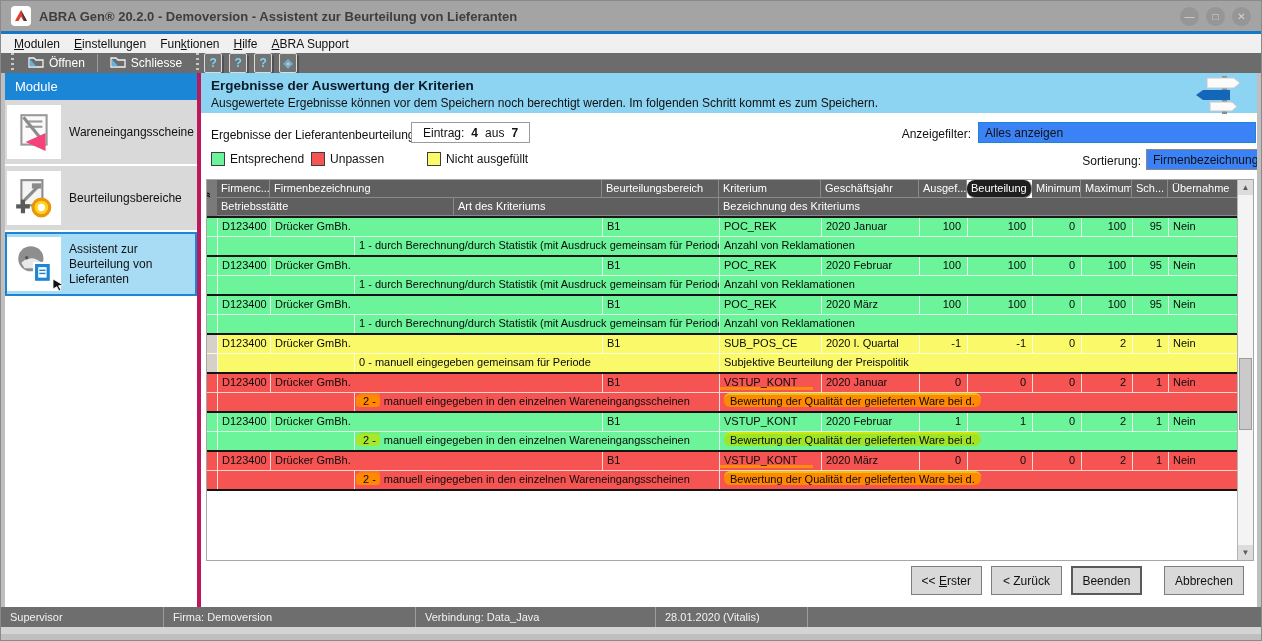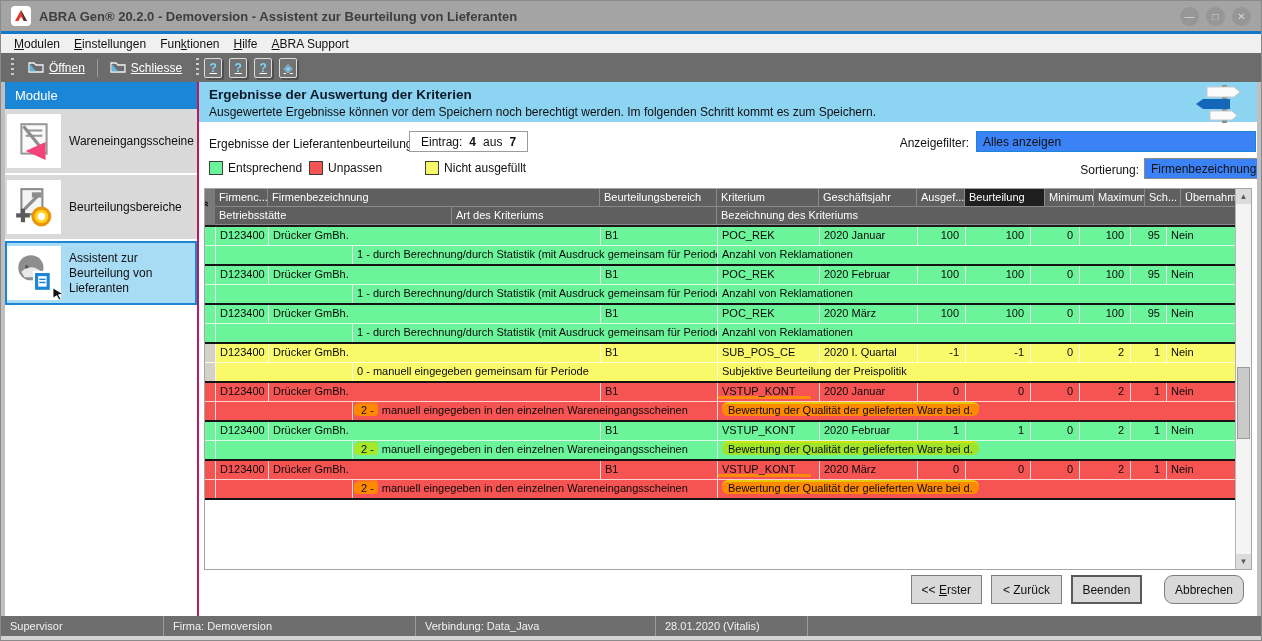--- a/index.html
+++ b/index.html
@@ -13,29 +13,29 @@
   .winbtns{display:flex;gap:7px;}
   .winbtn{width:19px;height:19px;border-radius:50%;background:#969696;color:#D6D6D6;font-size:10px;line-height:19px;text-align:center;cursor:default;}
   .accent{height:3px;background:#1478C8;}
 
   
   .menubar{height:19px;background:#F0F0F0;display:flex;align-items:center;padding-left:6px;font-size:12px;color:#111;}
   .menu-item{padding:0 7px;white-space:nowrap;}
   .menu-item .accel{text-decoration:underline;}
 
   
-  .toolbar{height:29px;background:#6C6C6C;display:flex;align-items:center;padding-left:5px;color:#fff;font-size:12px;text-decoration:underline;}
+  .toolbar{height:20px;background:#6C6C6C;display:flex;align-items:center;padding-left:5px;color:#fff;font-size:12px;}
   .grip{width:3px;height:20px;margin:0 5px;background:repeating-linear-gradient(#C9C9C9 0 2px,transparent 2px 5px);}
   .tbtn{display:flex;align-items:center;gap:5px;padding:0 9px;height:24px;white-space:nowrap;}
   .tsep{width:1px;height:18px;background:#9A9A9A;margin:0 3px;}
   .hicon{width:16px;height:18px;border:1px solid #DCDCDC;border-radius:2px;margin-right:7px;display:flex;align-items:center;justify-content:center;font-size:12px;font-weight:bold;color:#7FD4F7;box-shadow:2px 2px 0 rgba(0,0,0,.25);background:rgba(255,255,255,.05);}
 
   
   .main{display:flex;height:534px;padding:0 4px;background:#BFBFBF;}
-  .sidebar{width:192px;background:#fff;border-right:2px solid #be185d;display:flex;flex-direction:column;flex:0 0 auto;}
+  .sidebar{width:192px;background:#fff;border-right:4px solid #be185d;display:flex;flex-direction:column;flex:0 0 auto;}
   .sb-header{height:27px;background:#1C86D6;color:#fff;font-size:13px;display:flex;align-items:center;padding-left:10px;}
   .sb-item{height:60px;background:#D9D9D9;display:flex;align-items:center;gap:8px;padding:2px;margin-bottom:2px;cursor:pointer;}
   .sb-icon{width:54px;height:54px;background:#fff;display:flex;align-items:center;justify-content:center;position:relative;flex:0 0 auto;}
   .sb-label{font-size:12px;color:#111;line-height:1.25;padding-right:2px;}
   .sb-item.selected{background:#A8DCF5;outline:2px solid #1C86D6;outline-offset:-2px;}
   .sb-fill{flex:1;background:#fff;}
   .cursor-icon{position:absolute;right:-4px;bottom:-4px;}
 
   .content{flex:1;background:#fff;position:relative;overflow:hidden;}
 
@@ -72,21 +72,21 @@
   .ghead{display:flex;border-bottom:2px solid #1A1A1A;}
   .gsel-h{width:10px;background:#7A7A7A;position:relative;flex:0 0 auto;cursor:pointer;}
   .gsel-h .chev{position:absolute;left:-3px;top:9px;color:#0E0E0E;font-size:11px;font-weight:bold;transform:rotate(-90deg);}
   .gcols{flex:1;min-width:0;}
   .hrow{display:flex;height:18px;}
   .hcell{background:#5F5F5F;color:#fff;font-size:11px;line-height:17px;padding-left:4px;border-right:1px solid #8A8A8A;border-bottom:1px solid #8A8A8A;box-sizing:border-box;white-space:nowrap;overflow:hidden;cursor:pointer;flex:0 0 auto;}
   .hcell.sorted{background:#1E1E1E;}
   .hflex{flex:1 1 auto;}
 
   .h-code{width:53px;}.h-firm{width:332px;}.h-ber{width:117px;}.h-krit{width:102px;}.h-jahr{width:98px;}
-  .h-ausg{width:48px;}.h-beur{width:80px;}.h-min{width:49px;}.h-max{width:51px;}.h-sch{width:36px;}
+  .h-ausg{width:48px;}.h-beur{width:65px;border-radius:8px;}.h-min{width:49px;}.h-max{width:51px;}.h-sch{width:36px;}
   .h-betr{width:237px;}.h-art{width:265px;}
 
   .rec{border-bottom:2px solid #141414;cursor:default;}
   .rmain,.rsub{display:flex;height:18px;font-size:11px;line-height:17px;color:#0A0A0A;}
   .rsub{border-top:1px solid rgba(255,255,255,.75);}
   .rsel{width:10px;flex:0 0 auto;border-right:1px solid rgba(255,255,255,.8);}
   .cell{padding:0 4px;border-right:1px solid rgba(255,255,255,.8);box-sizing:border-box;white-space:nowrap;overflow:hidden;flex:0 0 auto;}
   .num{text-align:right;padding-right:6px;}
   .cflex{flex:1 1 auto;}
   .c-code{width:53px;}.c-firm{width:332px;}.c-ber{width:117px;}.c-krit{width:102px;}.c-jahr{width:98px;}
@@ -104,21 +104,21 @@
   .mark-orange .bezmark{background:#FF8A00;border-radius:8px;padding:0 6px;box-shadow:0 -2px 0 rgba(232,210,0,.9);}
   .mark-orange .rmain .c-krit{background-image:linear-gradient(transparent 13px,rgba(255,150,0,.85) 13px,rgba(255,150,0,.85) 16px,transparent 16px);background-repeat:no-repeat;background-size:92% 100%;}
   .mark-green .artmark{background:#A8E82A;border-radius:4px;padding:0 4px;box-shadow:-3px 0 0 #A8E82A,0 -3px 0 rgba(150,220,30,.6);}
   .mark-green .bezmark{background:#A0E428;border-radius:8px;padding:0 6px;box-shadow:0 -2px 0 rgba(215,228,0,.9);}
 
   
   .fbtns{position:absolute;bottom:12px;right:13px;display:flex;gap:9px;align-items:center;}
   .fbtn{min-width:71px;height:29px;background:#D9D9D9;border:1px solid #7E7E7E;font-size:12px;color:#111;font-family:inherit;padding:0 10px;cursor:pointer;}
   .fbtn .accel{text-decoration:underline;}
   .fbtn.default{border:1px solid #5A5A5A;box-shadow:inset 0 0 0 1px #5A5A5A;}
-  .fbtn.gap{margin-left:13px;border-radius:9px;}
+  .fbtn.gap{margin-left:13px;}
 
   
   .statusbar{height:20px;background:#6E6E6E;display:flex;align-items:stretch;color:#F2F2F2;font-size:11px;}
   .ssec{display:flex;align-items:center;padding:0 9px;border-right:1px solid #9B9B9B;box-sizing:border-box;white-space:nowrap;overflow:hidden;}
   .s1{width:163px;}.s2{width:252px;}.s3{width:240px;}.s4{width:152px;}
   .sfill{flex:1;border-right:none;}
   .bottomstrip{height:7px;background:#D4D4D4;}
 </style>
 </head>
 <body>

